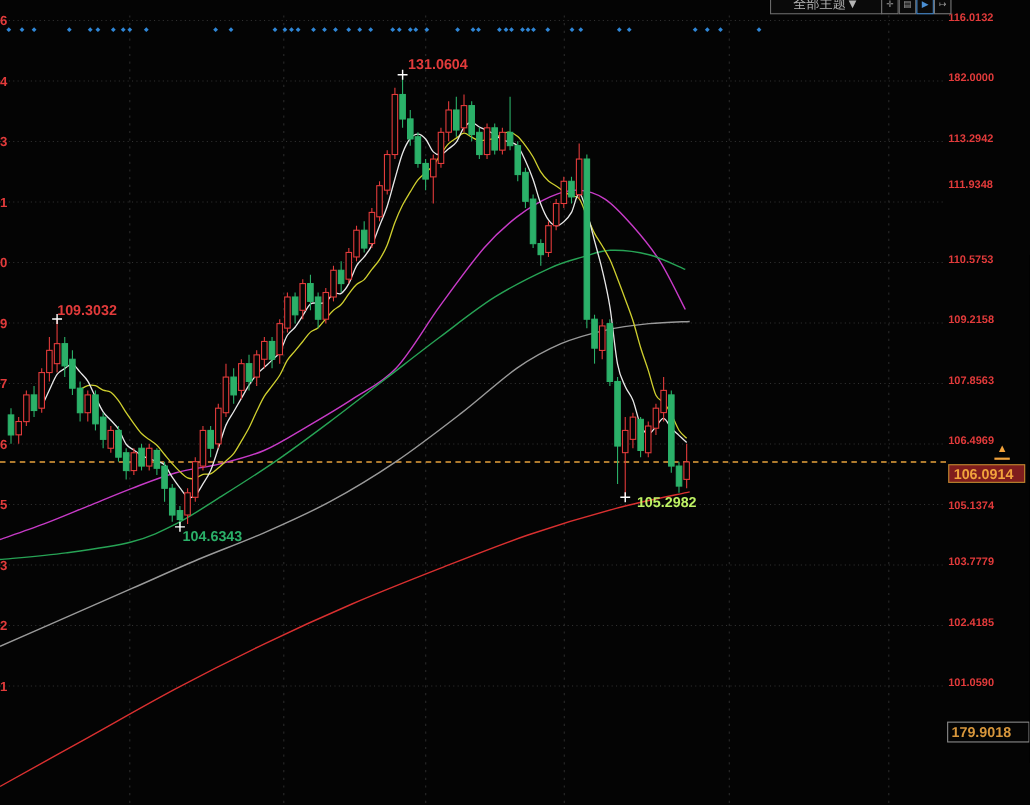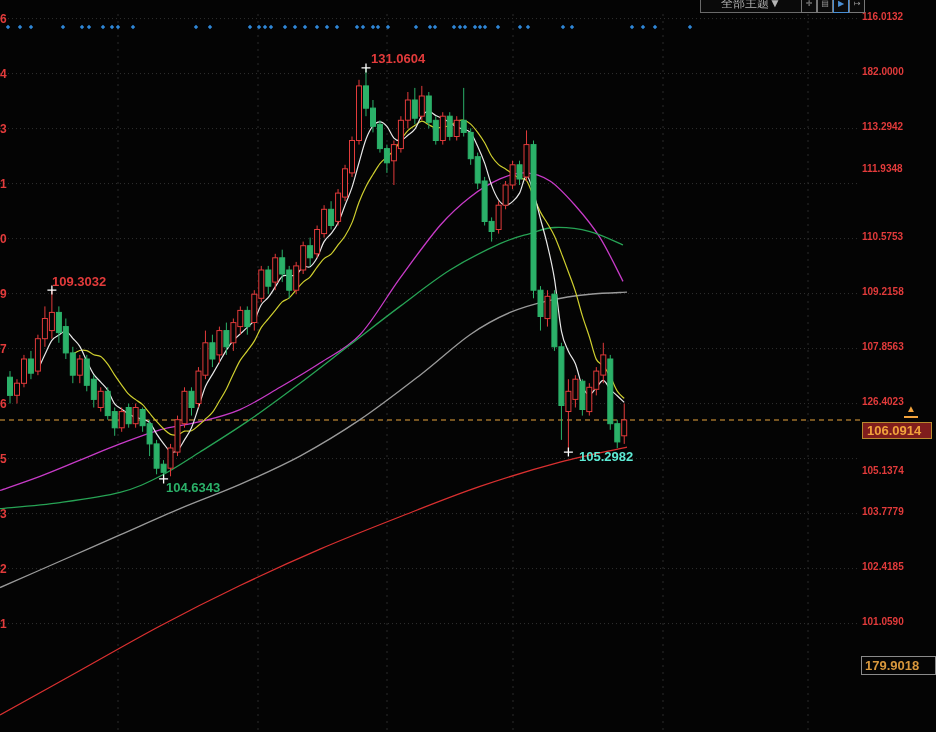--- a/index.html
+++ b/index.html
@@ -322,29 +322,29 @@
   <div class="icon-btn" style="left:849px;">↦</div>
 
   <div id="axis-col">
       <div class="axis-label" style="top: 10.6px;">116.0132</div>
       <div class="axis-label" style="top: 65.6px;">182.0000</div>
       <div class="axis-label" style="top: 120.6px;">113.2942</div>
       <div class="axis-label" style="top: 163px;">111.9348</div>
       <div class="axis-label" style="top: 230.6px;">110.5753</div>
       <div class="axis-label" style="top: 285.6px;">109.2158</div>
       <div class="axis-label" style="top: 340.6px;">107.8563</div>
-      <div class="axis-label" style="top: 395.6px;">126.4023</div>
-      <div class="axis-label" style="top: 465px;">105.1374</div>
+      <div class="axis-label" style="top: 395.6px;">106.4969</div>
+      <div class="axis-label" style="top: 455px;">105.1374</div>
       <div class="axis-label" style="top: 505.6px;">103.7779</div>
       <div class="axis-label" style="top: 560.6px;">102.4185</div>
       <div class="axis-label" style="top: 615.6px;">101.0590</div>
     </div>
   <div id="ann-col">
       <div class="annotation" style="left: 371px; top: 51px; color: rgb(226, 59, 59);">131.0604</div>
       <div class="annotation" style="left: 52px; top: 274px; color: rgb(226, 59, 59);">109.3032</div>
       <div class="annotation" style="left: 166px; top: 480px; color: rgb(43, 177, 105);">104.6343</div>
-      <div class="annotation" style="left: 579px; top: 449px; color: #5eead4;">105.2982</div>
+      <div class="annotation" style="left: 579px; top: 449px; color: #bef264;">105.2982</div>
     </div>
 
   <div class="price-arrow" id="price-arrow" style="top: 404px;">▲</div>
   <div class="price-box" id="price-box" style="top: 422px;">106.0914</div>
   <div class="floor-box" id="floor-box" style="top: 655.7px;">179.9018</div>
 </div>
 
 </body></html>

